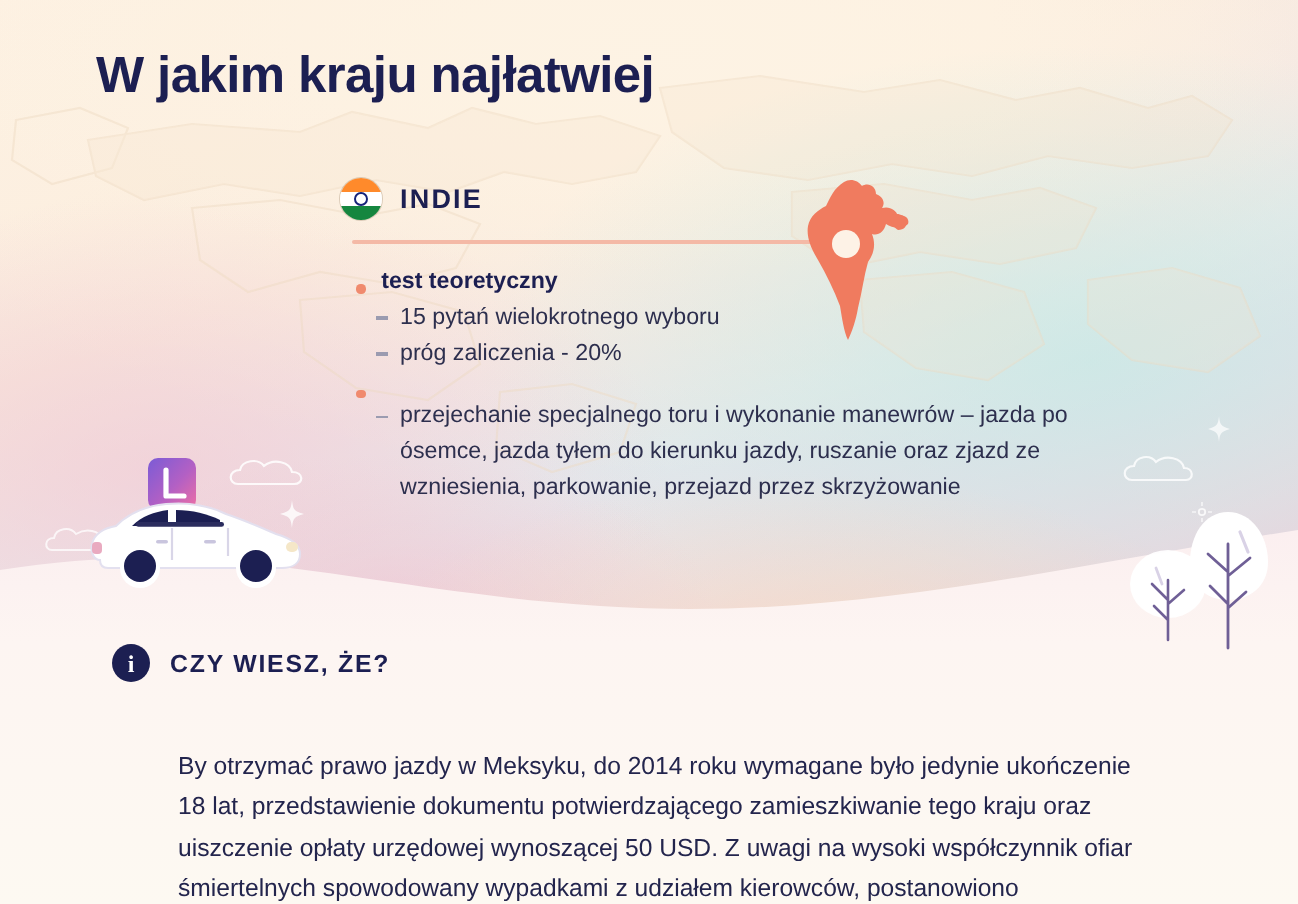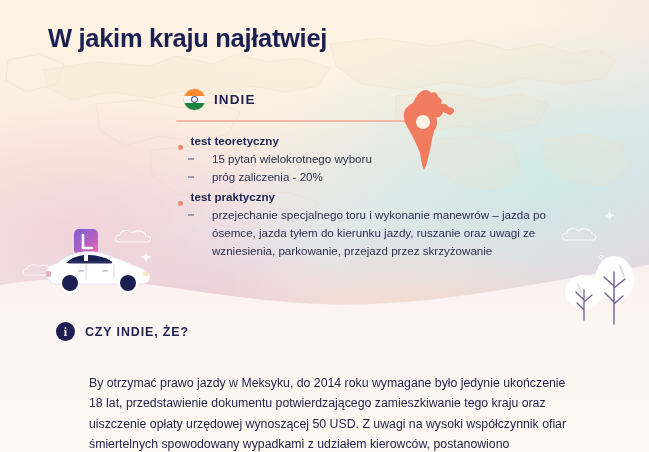--- a/index.html
+++ b/index.html
@@ -91,21 +91,21 @@
     font-size: 25.5px;
     font-weight: bold;
     line-height: 31px;
     letter-spacing: -0.3px;
   }
   #title .tline { display: block; white-space: nowrap; }
 
   
   #country-header {
     position: absolute;
-    left: 184px;
+    left: 170px;
     top: 89px;
     display: flex;
     align-items: center;
     gap: 9px;
   }
   #flag-india {
     width: 21px;
     height: 21px;
     border-radius: 50%;
     position: relative;
@@ -145,38 +145,38 @@
   
   #facts {
     position: absolute;
     left: 178px;
     top: 132px;
     width: 400px;
   }
   .fact-group { margin-bottom: 2px; }
   .fact-main {
     display: flex;
-    align-items: flex-end;
+    align-items: center;
     gap: 8px;
     color: #1c1f52;
     font-size: 11.6px;
     font-weight: bold;
     line-height: 18px;
   }
   .fact-main .dot {
     width: 4.6px; height: 4.6px;
     border-radius: 50%;
     background: #f08a6e;
     margin-top: 6.6px;
     flex: 0 0 auto;
   }
   .sub-item {
     display: flex;
     align-items: flex-start;
-    gap: 18px;
+    gap: 6px;
     color: #2d2f4e;
     font-size: 11.6px;
     line-height: 18px;
     margin-left: 10px;
   }
   .sub-item .dash {
     width: 6px;
     height: 1.4px;
     background: #9b9bb0;
     margin-top: 8.4px;
@@ -335,25 +335,24 @@
       </div>
       <div class="sub-item">
         <span class="dash"></span>
         <span class="stext">próg zaliczenia - 20%</span>
       </div>
     </div>
 
     <div class="fact-group">
       <div class="fact-main">
         <span class="dot"></span>
-        <span>test praktyczny</span>
       </div>
       <div class="sub-item">
         <span class="dash"></span>
-        <span class="stext">przejechanie specjalnego toru i wykonanie manewrów – jazda po ósemce, jazda tyłem do kierunku jazdy, ruszanie oraz uwagi ze wzniesienia, parkowanie, przejazd przez skrzyżowanie</span>
+        <span class="stext">przejechanie specjalnego toru i wykonanie manewrów – jazda po ósemce, jazda tyłem do kierunku jazdy, ruszanie oraz zjazd ze wzniesienia, parkowanie, przejazd przez skrzyżowanie</span>
       </div>
     </div>
 
   </div>
 
   <div id="india-map">
     <svg width="62" height="84" viewBox="0 0 62 84" aria-hidden="true">
       <path d="M24,3 C27,1 31,2 33,5 C36,3 40,5 40,9 C43,10 45,13 43,16
                C47,15 50,17 51,20 C54,19 57,21 56,24 C53,27 48,26 45,24
                C44,28 41,30 38,29 C40,34 39,39 36,43 C34,50 33,58 31,66
@@ -415,19 +414,19 @@
 
       <path d="M52,8 C64,8 72,20 72,33 C72,45 63,52 52,52 C41,52 33,45 33,33 C33,20 40,8 52,8 Z" fill="#ffffff"></path>
       <path d="M52,24 L52,76 M52,38 L42,29 M52,40 L63,31 M52,54 L43,45 M52,56 L61,48" stroke="#6f5f96" stroke-width="1.4" fill="none" stroke-linecap="round"></path>
       <path d="M58,18 L62,28" stroke="#d9d2e6" stroke-width="1.6" stroke-linecap="round"></path>
       <path d="M16,36 L19,44" stroke="#d9d2e6" stroke-width="1.4" stroke-linecap="round"></path>
     </svg>
   </div>
 
   <div id="dyk-header">
     <span id="info-icon">i</span>
-    <span id="dyk-title">CZY INDIE, ŻE?</span>
+    <span id="dyk-title">CZY WIESZ, ŻE?</span>
   </div>
   <div id="dyk-body">
     <p>By otrzymać prawo jazdy w Meksyku, do 2014 roku wymagane było jedynie ukończenie 18 lat, przedstawienie dokumentu potwierdzającego zamieszkiwanie tego kraju oraz uiszczenie opłaty urzędowej wynoszącej 50 USD. Z uwagi na wysoki współczynnik ofiar śmiertelnych spowodowany wypadkami z udziałem kierowców, postanowiono wprowadzić zmiany.</p>
   </div>
 
 </div>
 
 </body></html>

